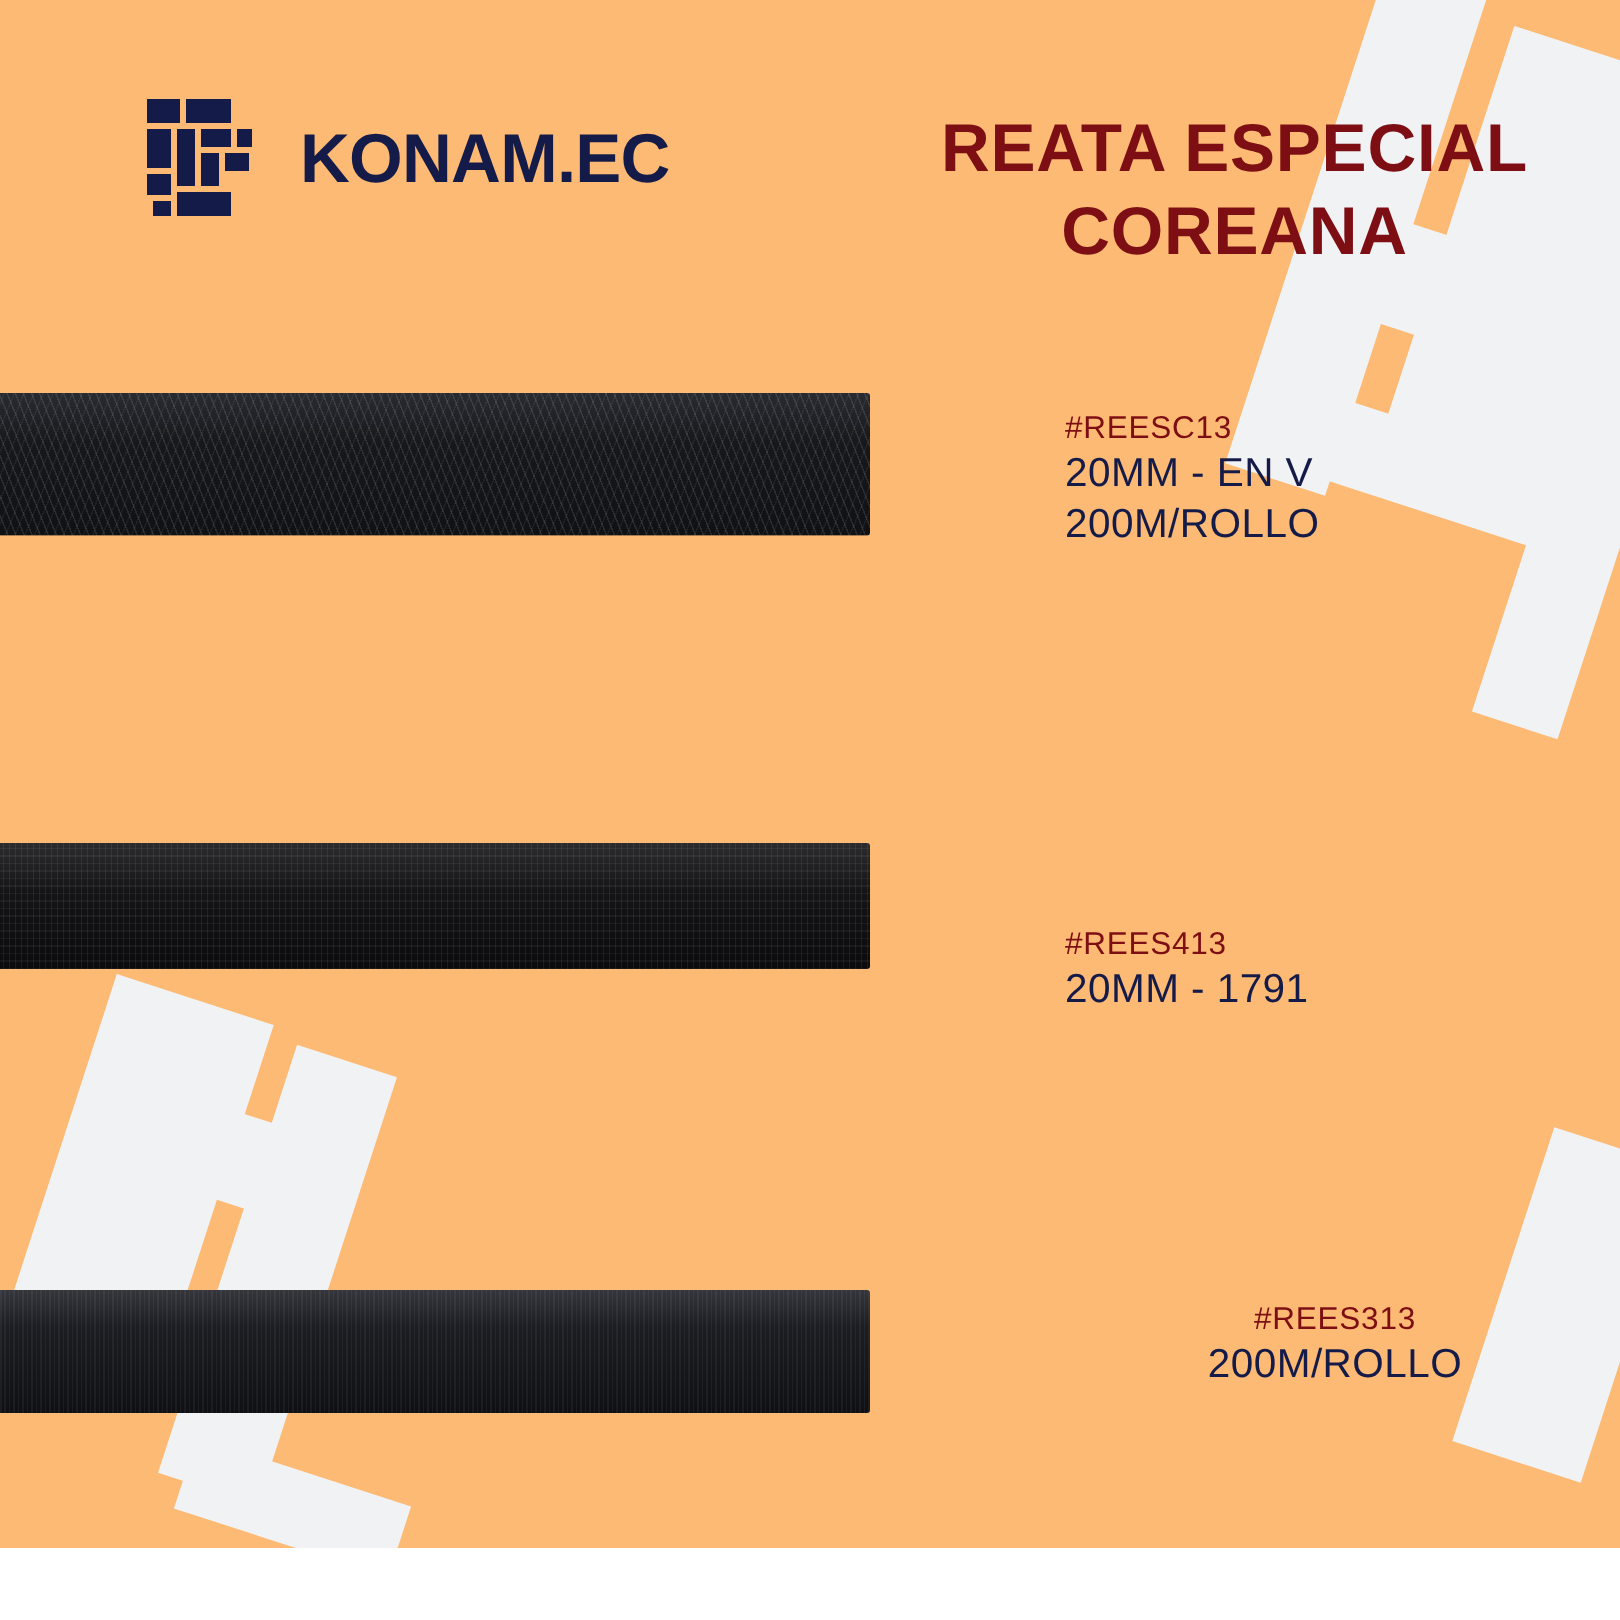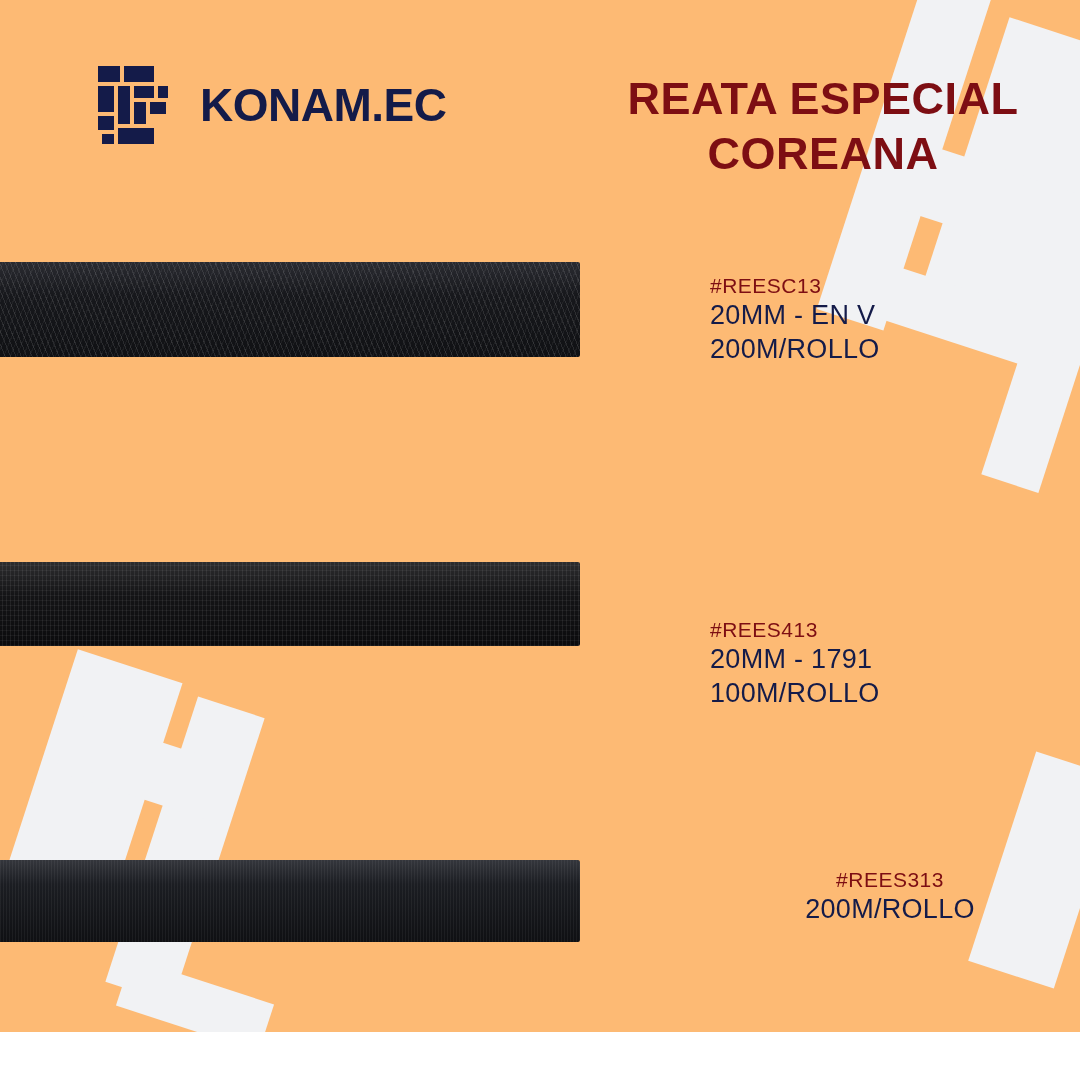--- a/index.html
+++ b/index.html
@@ -213,21 +213,20 @@
       </div>
     </div>
 
     <div class="row row-1">
       <div class="swatch">
         <div class="swatch-inner tex-plain-rough"></div>
       </div>
       <div class="info">
         <div class="code">#REES413</div>
         <div class="spec">20MM - 1791</div>
-        <div class="length">100M/ROLLO</div>
       </div>
     </div>
 
     <div class="row row-2">
       <div class="swatch">
         <div class="swatch-inner tex-flat-black"></div>
       </div>
       <div class="info">
         <div class="code">#REES313</div>
         <div class="length">200M/ROLLO</div>

